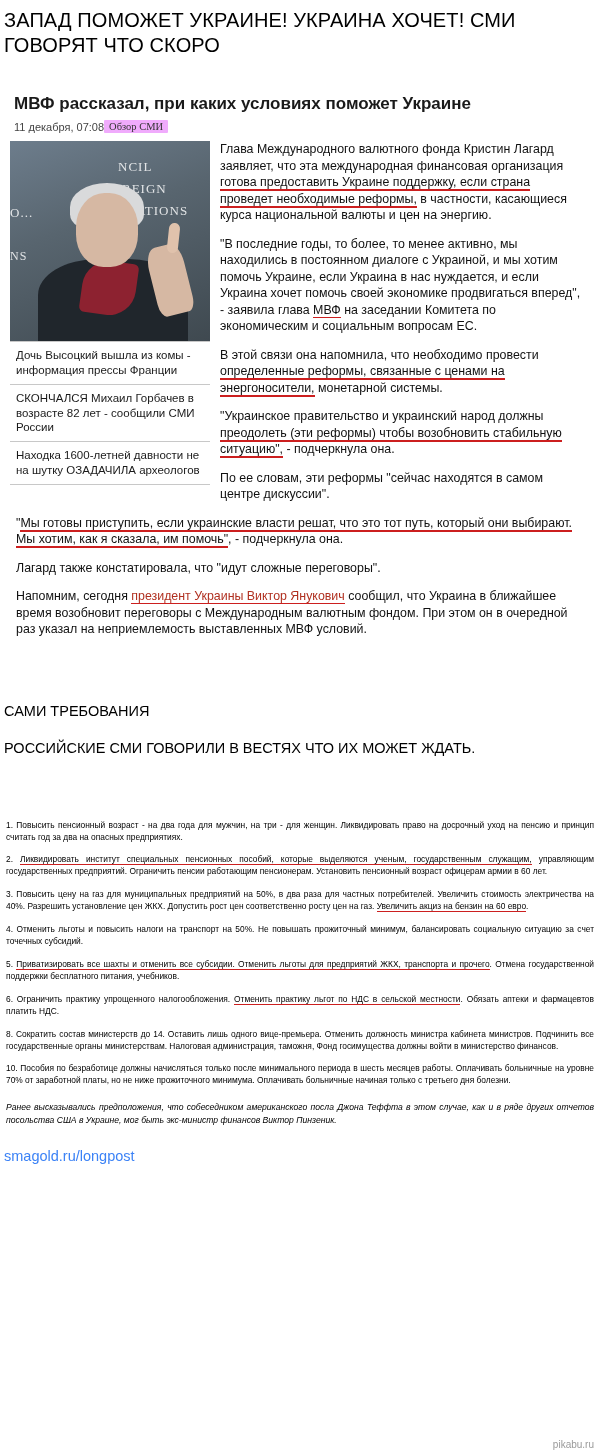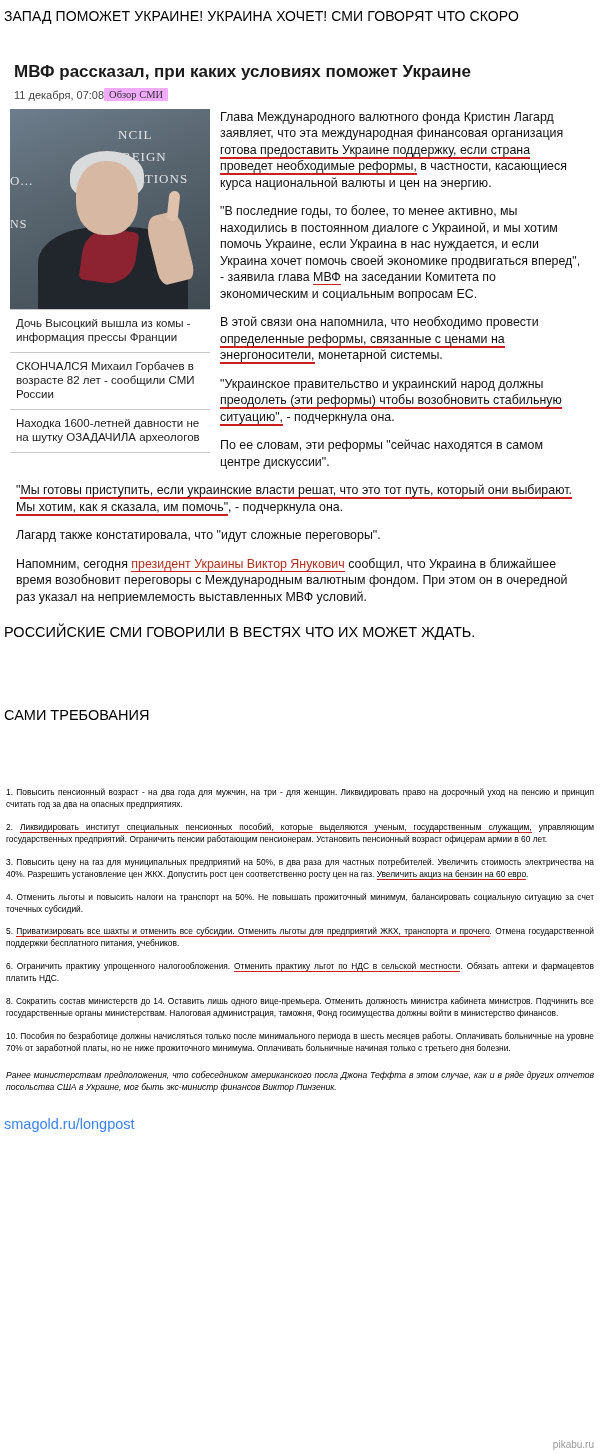--- a/index.html
+++ b/index.html
@@ -17,21 +17,21 @@
   .page {
     width: 600px;
     min-height: 1454px;
     position: relative;
     background: #fff;
     overflow: hidden;
   }
 
   
   .top-banner {
-    font-size: 14px;
+    font-size: 20px;
     padding: 8px 4px 0 4px;
     line-height: 1.25;
     letter-spacing: 0.1px;
     color: #000;
   }
 
   
   .article {
     margin: 36px 10px 0 10px;
     position: relative;
@@ -280,33 +280,33 @@
     </div>
 
     <div class="full-width-paras">
       <p class="p">"<span class="u-red">Мы готовы приступить, если украинские власти решат, что это тот путь, который они выбирают. Мы хотим, как я сказала, им помочь"</span>, - подчеркнула она.</p>
       <p class="p">Лагард также констатировала, что "идут сложные переговоры".</p>
       <p class="p">Напомним, сегодня <span class="lnk">президент Украины Виктор Янукович</span> сообщил, что Украина в ближайшее время возобновит переговоры с Международным валютным фондом. При этом он в очередной раз указал на неприемлемость выставленных МВФ условий.</p>
     </div>
 
   </div>
 
+  <div class="statement s2">САМИ ТРЕБОВАНИЯ</div>
   <div class="statement s1">РОССИЙСКИЕ СМИ ГОВОРИЛИ В ВЕСТЯХ ЧТО ИХ МОЖЕТ ЖДАТЬ.</div>
-  <div class="statement s2">САМИ ТРЕБОВАНИЯ</div>
 
   <div class="reqs">
     <div class="req">1. Повысить пенсионный возраст - на два года для мужчин, на три - для женщин. Ликвидировать право на досрочный уход на пенсию и принцип считать год за два на опасных предприятиях.</div>
     <div class="req">2. <span class="mark">Ликвидировать институт специальных пенсионных пособий, которые выделяются ученым, государственным служащим,</span> управляющим государственных предприятий. Ограничить пенсии работающим пенсионерам. Установить пенсионный возраст офицерам армии в 60 лет.</div>
     <div class="req">3. Повысить цену на газ для муниципальных предприятий на 50%, в два раза для частных потребителей. Увеличить стоимость электричества на 40%. Разрешить установление цен ЖКХ. Допустить рост цен соответственно росту цен на газ. <span class="mark">Увеличить акциз на бензин на 60 евро</span>.</div>
     <div class="req">4. Отменить льготы и повысить налоги на транспорт на 50%. Не повышать прожиточный минимум, балансировать социальную ситуацию за счет точечных субсидий.</div>
     <div class="req">5. <span class="mark">Приватизировать все шахты и отменить все субсидии. Отменить льготы для предприятий ЖКХ, транспорта и прочего</span>. Отмена государственной поддержки бесплатного питания, учебников.</div>
     <div class="req">6. Ограничить практику упрощенного налогообложения. <span class="mark">Отменить практику льгот по НДС в сельской местности</span>. Обязать аптеки и фармацевтов платить НДС.</div>
     <div class="req">8. Сократить состав министерств до 14. Оставить лишь одного вице-премьера. Отменить должность министра кабинета министров. Подчинить все государственные органы министерствам. Налоговая администрация, таможня, Фонд госимущества должны войти в министерство финансов.</div>
     <div class="req">10. Пособия по безработице должны начисляться только после минимального периода в шесть месяцев работы. Оплачивать больничные на уровне 70% от заработной платы, но не ниже прожиточного минимума. Оплачивать больничные начиная только с третьего дня болезни.</div>
   </div>
 
-  <div class="footnote">Ранее министерствам предположения, что собеседником американского посла Джона Теффта в этом случае, как и в ряде других отчетов посольства США в Украине, мог быть экс-министр финансов Виктор Пинзеник.</div>
+  <div class="footnote">Ранее высказывались предположения, что собеседником американского посла Джона Теффта в этом случае, как и в ряде других отчетов посольства США в Украине, мог быть экс-министр финансов Виктор Пинзеник.</div>
 
   <div class="site">smagold.ru/longpost</div>
 
   <div class="watermark">pikabu.ru</div>
 
 </div>
 
 </body></html>

